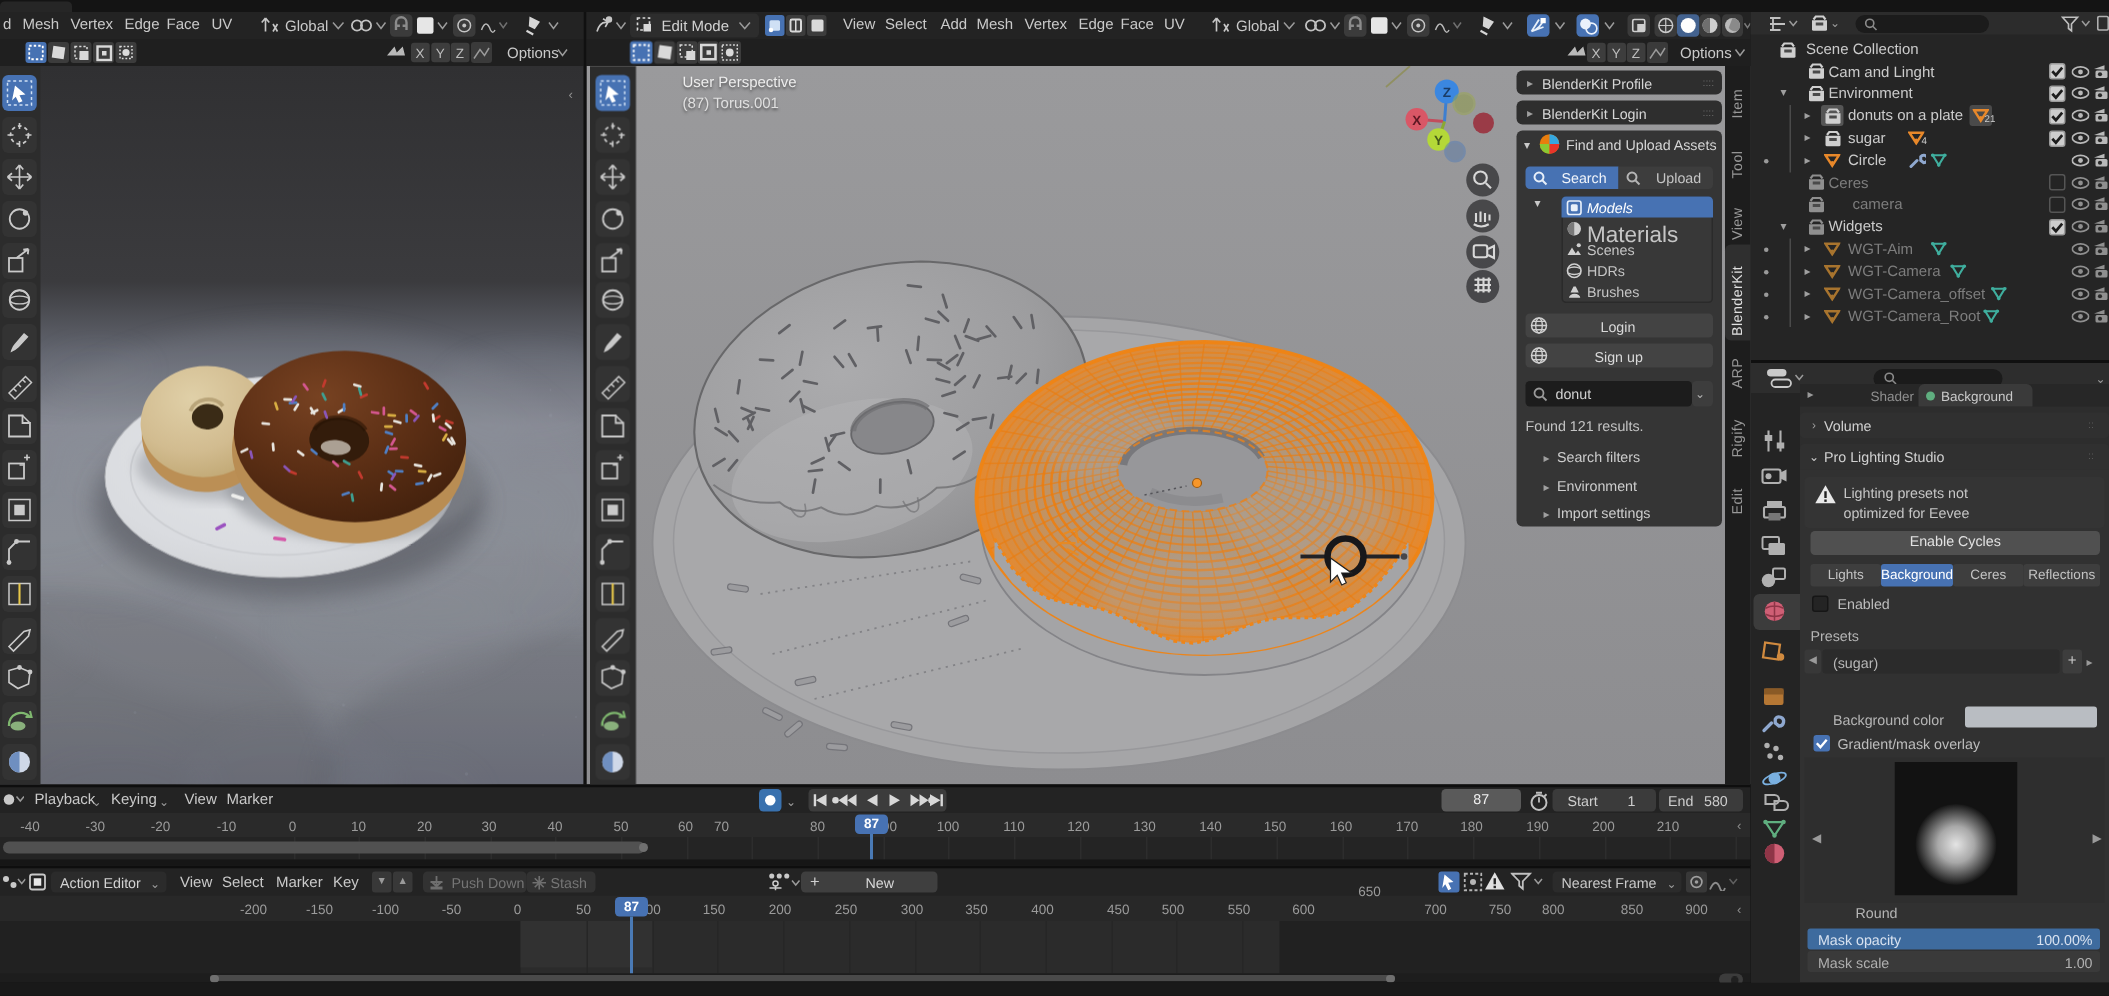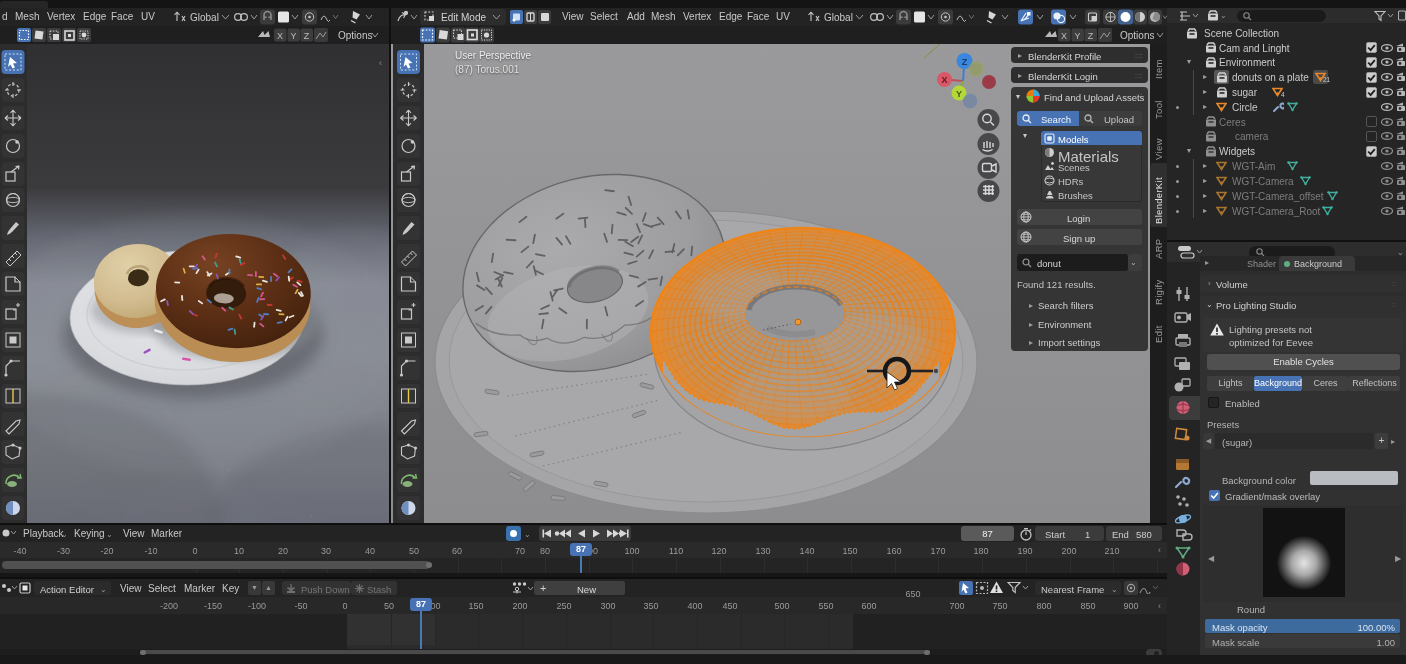--- a/index.html
+++ b/index.html
@@ -739,21 +739,21 @@
       </svg>
   <div class="abs" style="left:93px;top:67px;color:#c5c5c5;font-size:9.5px;">Upload</div>
 
   <div class="abs" style="left:12px;top:84px;color:#c9c9c9;font-size:8px;">▾</div>
   <div class="abs" style="left:30px;top:84px;width:101px;height:71px;background:#383838;border:1px solid #2a2a2a;border-radius:3px;"></div>
   <div class="abs" style="left:30px;top:84px;width:101px;height:14px;background:#4772b3;border-radius:3px 3px 0 0;"></div>
   <svg class="abs" style="left:33px;top:86px;" width="11" height="11" viewBox="0 0 11 11">
         <rect x="1" y="1" width="9" height="9" rx="1.5" fill="none" stroke="#e8f0fa" stroke-width="1.1"></rect>
         <rect x="3.2" y="3.2" width="4.6" height="4.6" rx="1" fill="#e8f0fa"></rect>
       </svg>
-  <div class="abs" style="left:47px;top:87px;color:#fff;font-size:9.5px;">Models</div>
+  <div class="abs" style="left:47px;top:87px;color:#fff;font-size:9.5px;font-style:italic;">Models</div>
   <svg class="abs" style="left:33px;top:100px;" width="11" height="11" viewBox="0 0 11 11">
         <circle cx="5.5" cy="5.5" r="4.5" fill="#cfcfcf"></circle>
         <path d="M5.5 1 a4.5 4.5 0 0 0 0 9 z" fill="#7a7a7a"></path>
       </svg>
   <div class="abs" style="left:47px;top:101px;color:#c5c5c5;font-size:15px;">Materials</div>
   <svg class="abs" style="left:33px;top:114px;" width="11" height="11" viewBox="0 0 11 11">
         <path d="M1 9 l3 -5 l2.5 4 l1.5 -2 l2 3 z" fill="#cfcfcf"></path>
         <circle cx="8.5" cy="2.5" r="1.4" fill="#cfcfcf"></circle>
       </svg>
   <div class="abs" style="left:47px;top:115px;color:#c5c5c5;font-size:9.5px;">Scenes</div>
@@ -1291,21 +1291,21 @@
       <div class="abs num" style="left:49.5px;top:23px;width:28px;text-align:center;">-30</div>
       <div class="abs num" style="left:93px;top:23px;width:28px;text-align:center;">-20</div>
       <div class="abs num" style="left:137px;top:23px;width:28px;text-align:center;">-10</div>
       <div class="abs num" style="left:181px;top:23px;width:28px;text-align:center;">0</div>
       <div class="abs num" style="left:225px;top:23px;width:28px;text-align:center;">10</div>
       <div class="abs num" style="left:269px;top:23px;width:28px;text-align:center;">20</div>
       <div class="abs num" style="left:312px;top:23px;width:28px;text-align:center;">30</div>
       <div class="abs num" style="left:356px;top:23px;width:28px;text-align:center;">40</div>
       <div class="abs num" style="left:400px;top:23px;width:28px;text-align:center;">50</div>
       <div class="abs num" style="left:443px;top:23px;width:28px;text-align:center;">60</div>
-      <div class="abs num" style="left:515px;top:23px;width:28px;text-align:left;">70</div>
+      <div class="abs num" style="left:458px;top:23px;width:28px;text-align:right;">70</div>
       <div class="abs num" style="left:531px;top:23px;width:28px;text-align:center;">80</div>
       <div class="abs num" style="left:579px;top:23px;width:28px;text-align:center;">90</div>
       <div class="abs num" style="left:618px;top:23px;width:28px;text-align:center;">100</div>
       <div class="abs num" style="left:662px;top:23px;width:28px;text-align:center;">110</div>
       <div class="abs num" style="left:705px;top:23px;width:28px;text-align:center;">120</div>
       <div class="abs num" style="left:749px;top:23px;width:28px;text-align:center;">130</div>
       <div class="abs num" style="left:793px;top:23px;width:28px;text-align:center;">140</div>
       <div class="abs num" style="left:836px;top:23px;width:28px;text-align:center;">150</div>
       <div class="abs num" style="left:880px;top:23px;width:28px;text-align:center;">160</div>
       <div class="abs num" style="left:924px;top:23px;width:28px;text-align:center;">170</div>
@@ -1424,28 +1424,28 @@
       <div class="abs num" style="left:285px;top:24px;width:32px;text-align:center;">-50</div>
       <div class="abs num" style="left:329px;top:24px;width:32px;text-align:center;">0</div>
       <div class="abs num" style="left:373px;top:24px;width:32px;text-align:center;">50</div>
       <div class="abs num" style="left:417px;top:24px;width:32px;text-align:center;">100</div>
       <div class="abs num" style="left:460px;top:24px;width:32px;text-align:center;">150</div>
       <div class="abs num" style="left:504px;top:24px;width:32px;text-align:center;">200</div>
       <div class="abs num" style="left:548px;top:24px;width:32px;text-align:center;">250</div>
       <div class="abs num" style="left:592px;top:24px;width:32px;text-align:center;">300</div>
       <div class="abs num" style="left:635px;top:24px;width:32px;text-align:center;">350</div>
       <div class="abs num" style="left:679px;top:24px;width:32px;text-align:center;">400</div>
-      <div class="abs num" style="left:714px;top:24px;width:32px;text-align:center;">450</div>
+      <div class="abs num" style="left:738px;top:24px;width:32px;">450</div>
       <div class="abs num" style="left:766px;top:24px;width:32px;text-align:center;">500</div>
       <div class="abs num" style="left:810px;top:24px;width:32px;text-align:center;">550</div>
       <div class="abs num" style="left:853px;top:24px;width:32px;text-align:center;">600</div>
       <div class="abs num" style="left:897px;top:12px;width:32px;text-align:center;">650</div>
       <div class="abs num" style="left:941px;top:24px;width:32px;text-align:center;">700</div>
       <div class="abs num" style="left:984px;top:24px;width:32px;text-align:center;">750</div>
-      <div class="abs num" style="left:1028px;top:24px;width:32px;text-align:center;">800</div>
+      <div class="abs num" style="left:1028px;top:24px;width:32px;text-align:left;">800</div>
       <div class="abs num" style="left:1072px;top:24px;width:32px;text-align:center;">850</div>
       <div class="abs num" style="left:1115px;top:24px;width:32px;text-align:center;">900</div>
       <div class="abs" style="left:1158px;top:24px;color:#8a8a8a;font-size:9px;">‹</div>
       <div class="abs" style="left:0;top:37px;width:1167px;height:35px;background:#212121;"></div>
       <div class="abs" style="left:347px;top:37px;width:506px;height:35px;background:#2b2b2b;"></div>
       <div class="abs" style="left:347px;top:37px;width:88px;height:31px;background:#313131;"></div>
       <div class="abs" style="left:391px;top:37px;width:1px;height:35px;background:#262626;"></div>
       <div class="abs" style="left:435px;top:37px;width:1px;height:35px;background:#262626;"></div>
       <div class="abs" style="left:478px;top:37px;width:1px;height:35px;background:#262626;"></div>
       <div class="abs" style="left:522px;top:37px;width:1px;height:35px;background:#262626;"></div>

